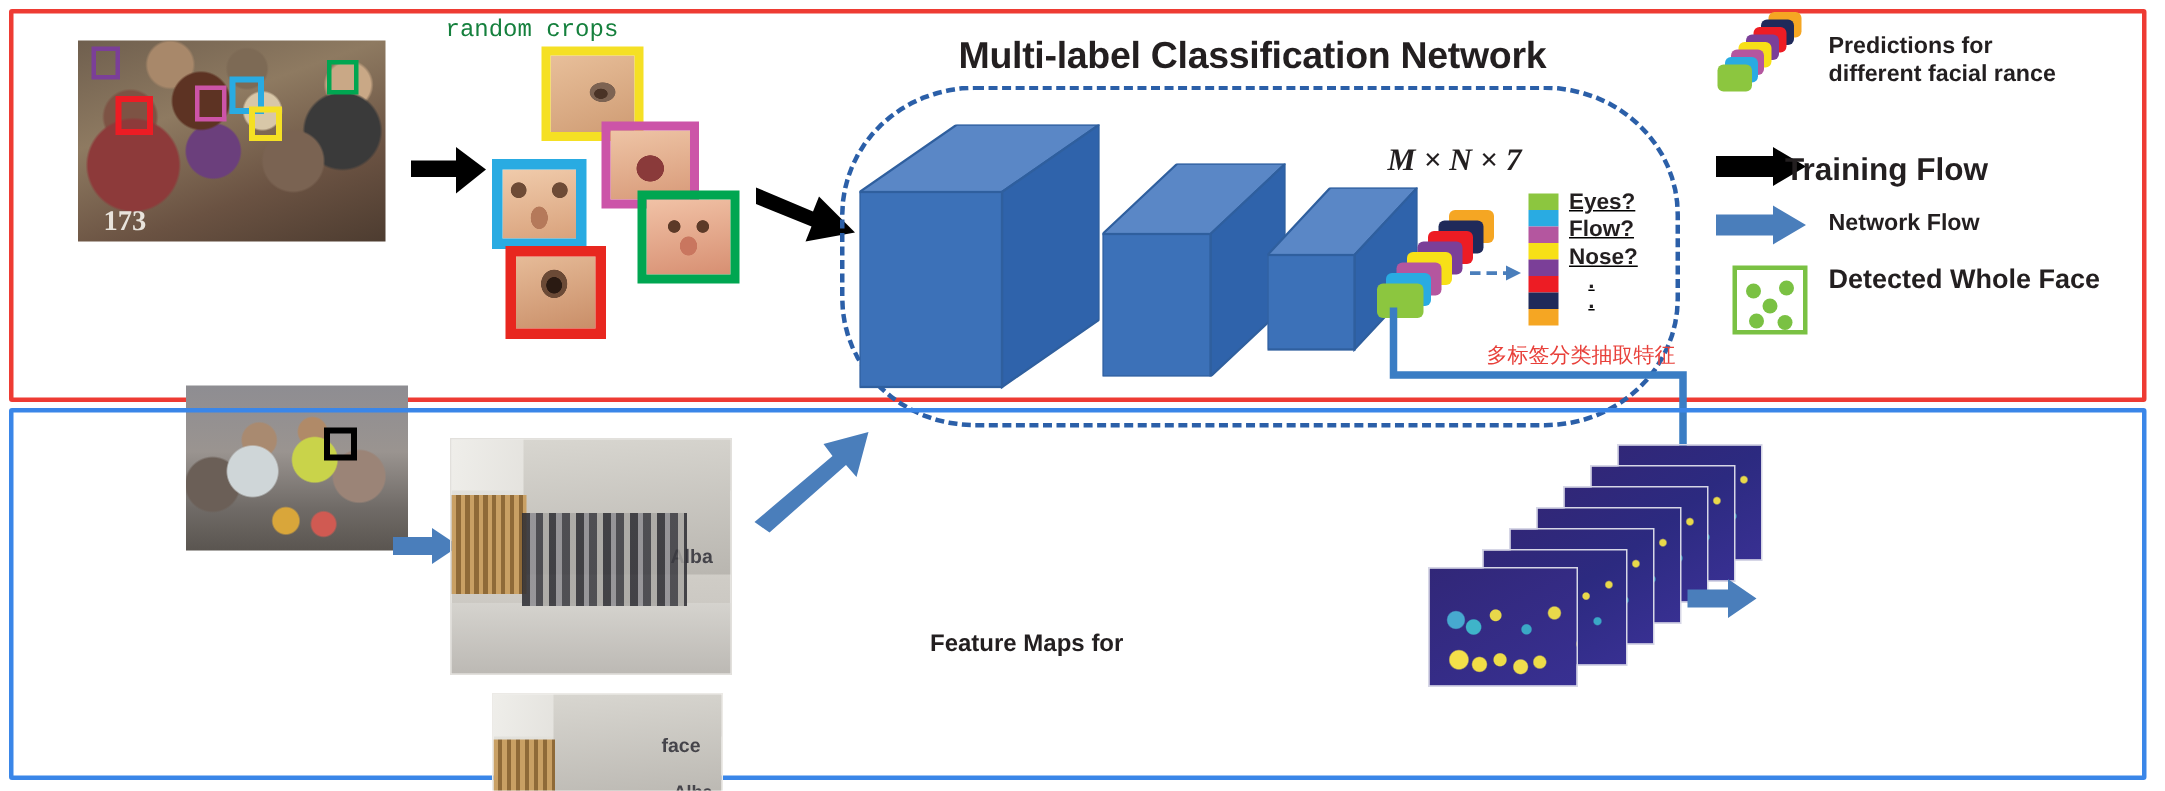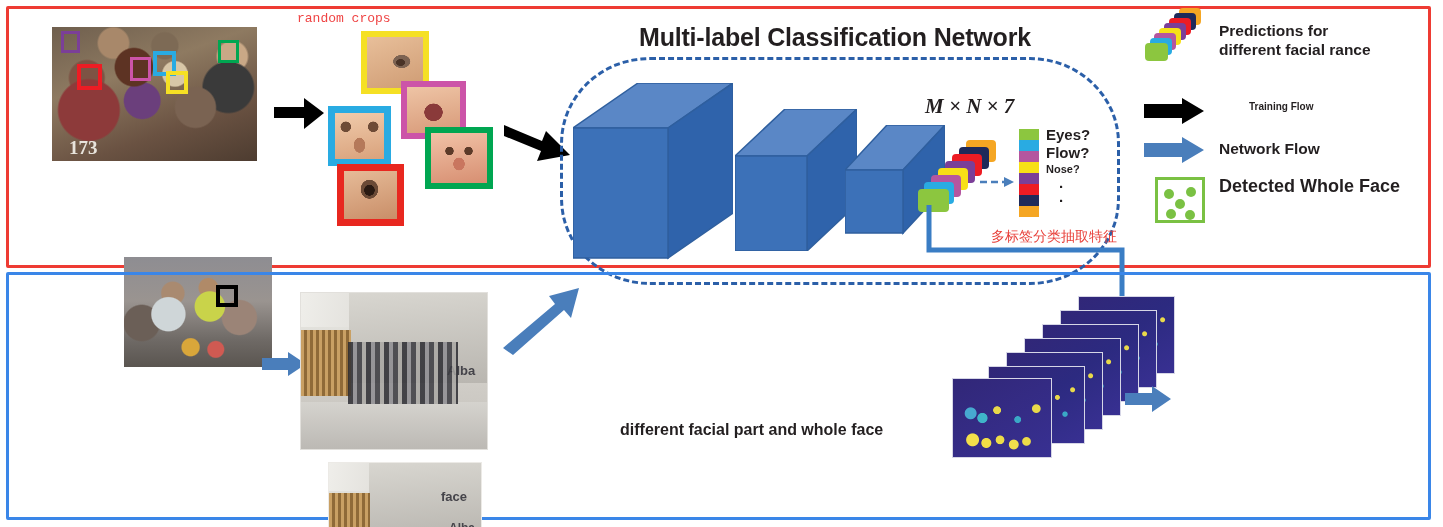--- a/index.html
+++ b/index.html
@@ -9,21 +9,21 @@
 
   
   #train-panel{left:6px;top:6px;width:1425px;height:262px;
      border:3px solid #ee3b33;border-radius:2px;box-sizing:border-box;}
   #test-panel{left:6px;top:272px;width:1425px;height:248px;
      border:3px solid #3a86e8;border-radius:2px;box-sizing:border-box;}
 
   .lbl{color:#231f20;font-weight:bold;line-height:1.22;}
   .title{font-size:25px;font-weight:bold;color:#231f20;letter-spacing:-.2px;}
 
-  .randomcrops{font-family:"Liberation Mono",monospace;font-size:13px;color:#ef4444;}
+  .randomcrops{font-family:"Liberation Mono",monospace;font-size:16px;color:#15803d;}
   .cn{font-family:"DejaVu Sans",sans-serif;font-size:14px;color:#e8403a;white-space:nowrap;}
 
   
   .photo{overflow:hidden;position:relative;background:#cfc6bd;}
   .crowd1{
     background:
       radial-gradient(circle at 18% 62%, #8d3a3a 0 16%, transparent 17%),
       radial-gradient(circle at 17% 38%, #7d5344 0 9%, transparent 10%),
       radial-gradient(circle at 40% 30%, #5d3323 0 12%, transparent 13%),
       radial-gradient(circle at 44% 55%, #6b3f7c 0 13%, transparent 14%),
@@ -201,24 +201,24 @@
   <div style="background:#8cc63f;"></div>
   <div style="background:#29abe2;"></div>
   <div style="background:#b4569f;"></div>
   <div style="background:#f7e017;"></div>
   <div style="background:#7b3f98;"></div>
   <div style="background:#ed1c24;"></div>
   <div style="background:#1f2a5a;"></div>
   <div style="background:#f5a623;"></div>
 </div>
 
-<div class="abs" style="left:1046px;top:126px;">
+<div class="abs" style="left:1046px;top:126px;text-decoration:underline;">
   <div class="lbl" style="font-size:15px;">Eyes?</div>
   <div class="lbl" style="font-size:15px;">Flow?</div>
-  <div class="lbl" style="font-size:11px;">Nose?</div>
+  <div class="lbl" style="font-size:15px;">Nose?</div>
   <div class="lbl" style="font-size:15px;text-align:center;width:30px;line-height:.9;">.</div>
   <div class="lbl" style="font-size:15px;text-align:center;width:30px;line-height:.9;">.</div>
 </div>
 
 <svg class="arrow-svg" style="left:915px;top:205px;" width="300" height="118" viewBox="0 0 300 118">
   <polyline points="14,0 14,45 207,45 207,100" fill="none" stroke="#3a7dc4" stroke-width="5"></polyline>
   <path d="M199,98 L215,98 L207,114 Z" fill="#3a7dc4"></path>
 </svg>
 
 <div class="abs cn" style="left:991px;top:228px;text-align:right;">多标签分类抽取特征</div>
@@ -234,21 +234,21 @@
   <div class="card" style="left:0;top:35px;width:23px;height:18px;background:#8cc63f;"></div>
 </div>
 <div class="abs lbl" style="left:1219px;top:22px;font-size:15.5px;">
   <div>Predictions for</div>
   <div>different facial rance</div>
 </div>
 
 <svg class="arrow-svg" style="left:1144px;top:98px;" width="62" height="26" viewBox="0 0 62 26">
   <path d="M0,6 L38,6 L38,0 L60,13 L38,26 L38,20 L0,20 Z" fill="#000"></path>
 </svg>
-<div class="abs lbl" style="left:1249px;top:101px;font-size:10px;">Training Flow</div>
+<div class="abs lbl" style="left:1190px;top:101px;font-size:21px;">Training Flow</div>
 
 <svg class="arrow-svg" style="left:1144px;top:137px;" width="62" height="26" viewBox="0 0 62 26">
   <path d="M0,6 L38,6 L38,0 L60,13 L38,26 L38,20 L0,20 Z" fill="#4a7ebb"></path>
 </svg>
 <div class="abs lbl" style="left:1219px;top:140px;font-size:15.5px;">Network Flow</div>
 
 <div class="abs" style="left:1155px;top:177px;width:50px;height:46px;border:3px solid #7ac143;box-sizing:border-box;background:#fff;">
   <div class="abs" style="left:6px;top:9px;width:10px;height:10px;border-radius:50%;background:#7ac143;"></div>
   <div class="abs" style="left:28px;top:7px;width:10px;height:10px;border-radius:50%;background:#7ac143;"></div>
   <div class="abs" style="left:17px;top:19px;width:10px;height:10px;border-radius:50%;background:#7ac143;"></div>
@@ -303,18 +303,18 @@
          radial-gradient(circle at 75% 80%,#eddc48 0 4%,transparent 5%),
          radial-gradient(circle at 30% 50%,#3fb4c9 0 6%,transparent 7%),
          radial-gradient(circle at 18% 44%,#47a9d0 0 6%,transparent 7%),
          radial-gradient(circle at 45% 40%,#e8d84a 0 5%,transparent 6%),
          radial-gradient(circle at 66% 52%,#3aa8c6 0 4%,transparent 5%),
          radial-gradient(circle at 85% 38%,#e9d94a 0 4%,transparent 5%),
          linear-gradient(150deg,#312778,#383092);"></div>
 </div>
 
 <div class="abs lbl" style="left:620px;top:420px;font-size:16px;">
-  <div>different facial part and whole face</div>
+  <div>Feature Maps for</div>
 </div>
 
 <svg class="arrow-svg" style="left:1125px;top:386px;" width="48" height="26" viewBox="0 0 48 26">
   <path d="M0,7 L27,7 L27,0 L46,13 L27,26 L27,19 L0,19 Z" fill="#4a7ebb"></path>
 </svg>
 
 </body></html>

